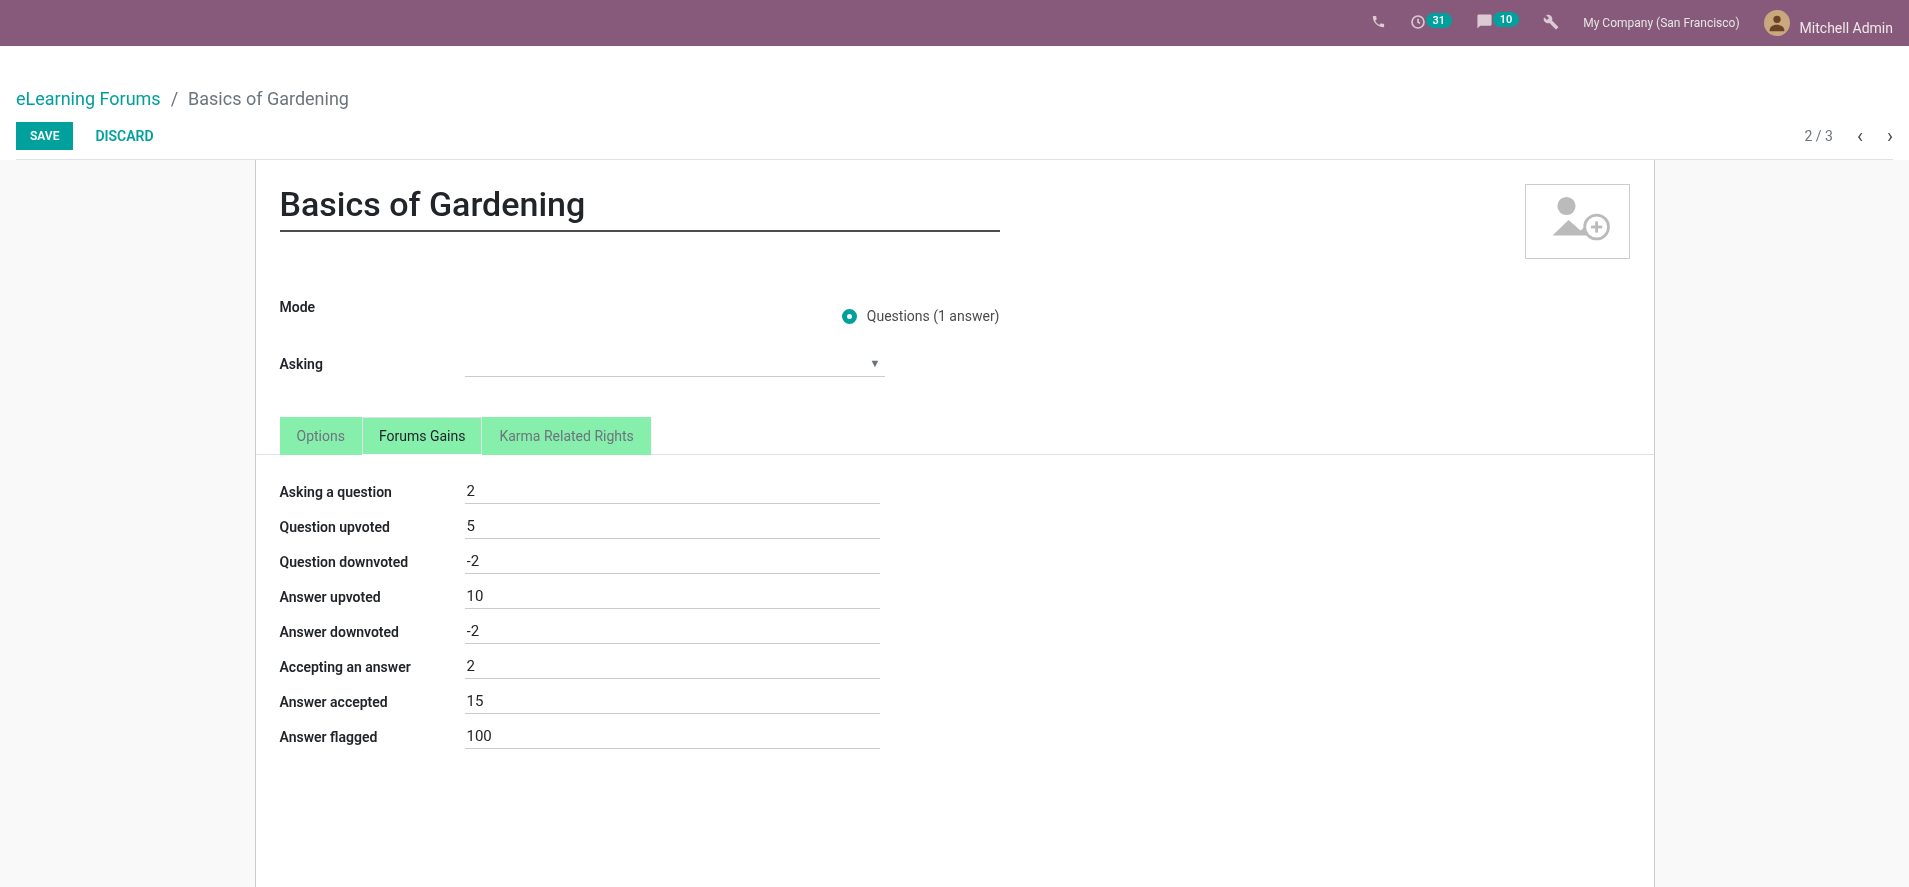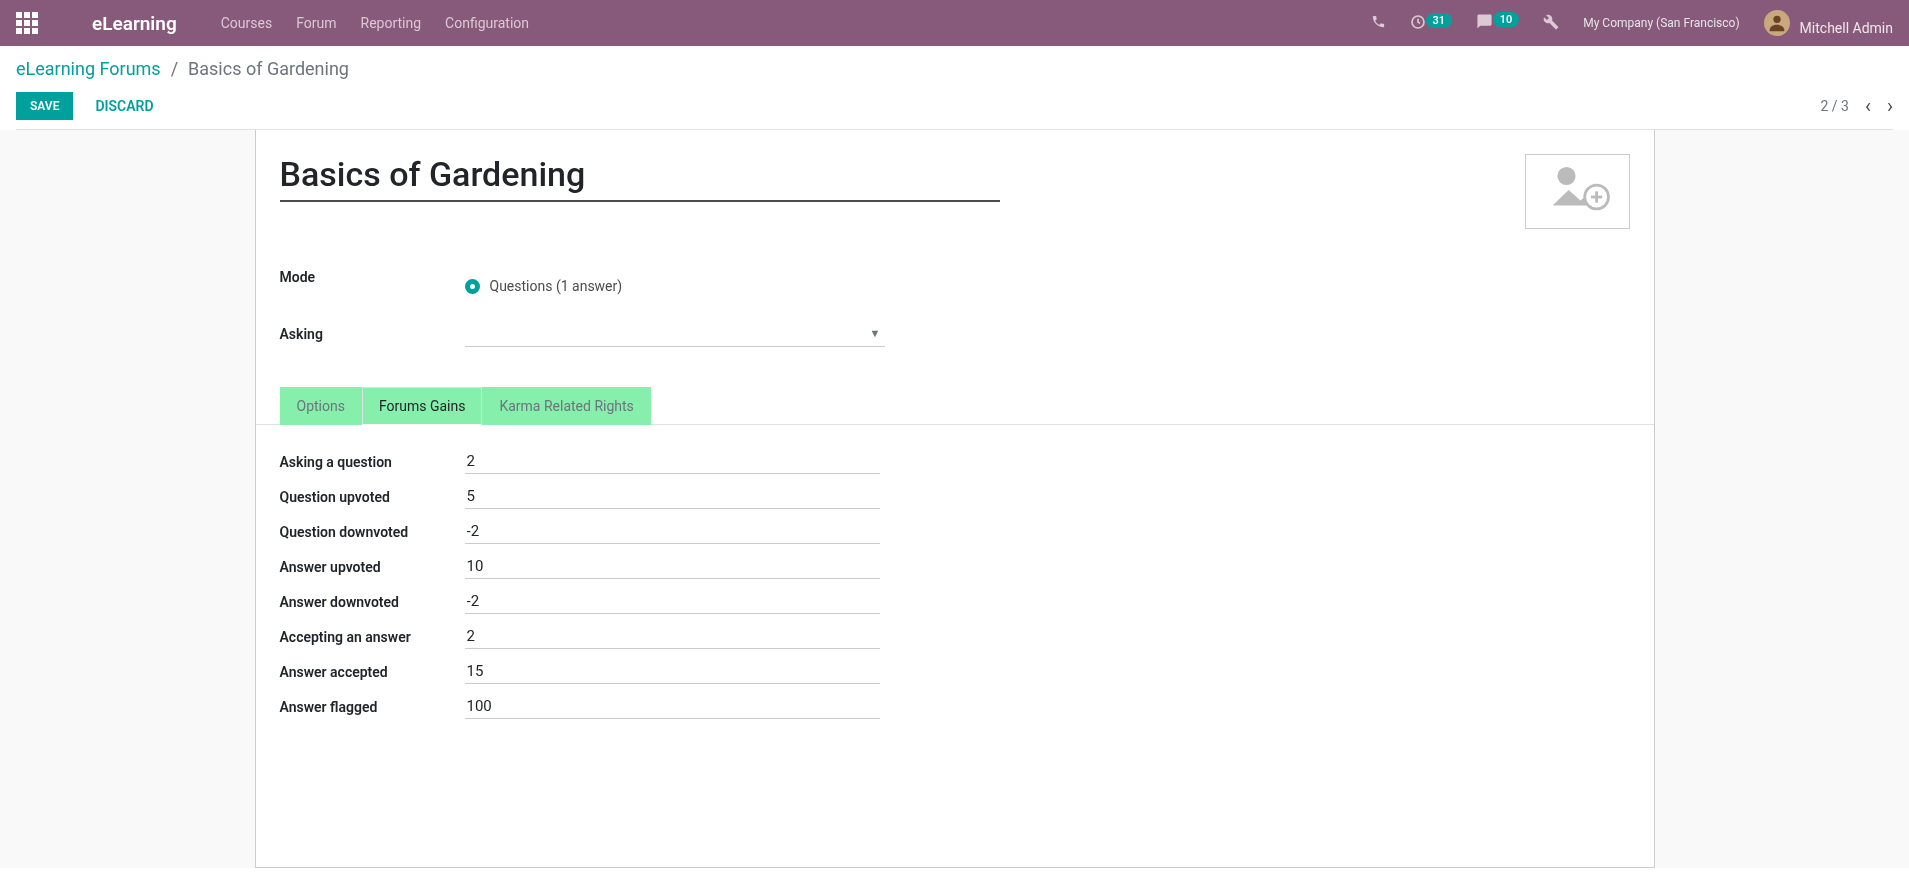--- a/index.html
+++ b/index.html
@@ -21,28 +21,28 @@
     .nav-menu { display: flex; gap: 24px; }
     .nav-menu a { color: #dbc9d4; font-size: 14px; text-decoration: none; cursor: pointer; }
     .navbar-right { margin-left: auto; display: flex; align-items: center; gap: 24px; }
     .nav-icon { color: #dbc9d4; position: relative; }
     .badge-pill { background: #00a09d; color: #fff; border-radius: 10px; font-size: 11px; padding: 1px 7px; font-weight: 600; margin-left: -4px; vertical-align: top; }
     .company-name { color: #e5e5e5; font-size: 12px; }
     .user-block { display: flex; align-items: flex-end; gap: 10px; color: #f0e6ec; }
     .avatar { width: 26px; height: 26px; border-radius: 50%; background: #c9a87d; display: flex; align-items: center; justify-content: center; font-size: 14px; }
 
     
-    .control-bar { padding: 12px 16px 0 16px; }
+    .control-bar { padding: 12px 16px 0 16px; margin-top: 30px; }
     .breadcrumb { font-size: 18px; display: flex; gap: 10px; align-items: center; color: #6c757d; margin-bottom: 12px; }
     .breadcrumb a { color: #00a09d; text-decoration: none; cursor: pointer; }
     .breadcrumb .sep { color: #6c757d; }
     .action-row { display: flex; align-items: center; }
     .btn-save { background: #00a09d; color: #fff; border: none; padding: 7px 14px; font-size: 12px; font-weight: 600; cursor: pointer; }
     .btn-discard { color: #00a09d; background: transparent; border: none; padding: 7px 14px; font-size: 14px; font-weight: 600; cursor: pointer; margin-left: 8px; }
-    .pager { margin-left: auto; display: flex; align-items: center; gap: 16px; color: #6c757d; font-size: 14px; }
+    .pager { margin-left: auto; display: flex; align-items: center; gap: 24px; color: #6c757d; font-size: 14px; }
     .pager-arrow { color: #4c4c4c; font-size: 20px; cursor: pointer; user-select: none; }
     .control-divider { border: none; border-bottom: 1px solid #dee2e6; margin-top: 8px; }
 
     
     .form-area { background: #f9f9f9; padding: 0 0 0 0; display: flex; justify-content: center; height: calc(887px - 46px - 103px); overflow-y: scroll; }
     .sheet { background: #fff; width: 1400px; border: 1px solid #ccc; border-top: none; padding: 24px 24px 24px 24px; position: relative; }
     .title-row { display: flex; align-items: flex-start; gap: 20px; }
     .title-input { font-size: 34px; font-weight: 500; border: none; border-bottom: 2px solid #4c4c4c; width: 720px; padding-bottom: 6px; outline: none; color: #212529; }
     .image-box { margin-left: auto; width: 105px; height: 75px; border: 1px solid #ccc; display: flex; align-items: center; justify-content: center; color: #aaa; }
     .image-placeholder svg { width: 70px; height: 60px; fill: #bbb; }
@@ -70,40 +70,20 @@
     
     .form-area::-webkit-scrollbar { width: 17px; }
     .form-area::-webkit-scrollbar-track { background: #f1f1f1; }
     .form-area::-webkit-scrollbar-thumb { background: #c1c1c1; }
     .form-area::-webkit-scrollbar-button { background: #f1f1f1; height: 17px; }
   </style>
 </head>
 <body>
 
 <div class="navbar">
-  <div class="navbar-left">
-    <div class="apps-icon">
-      <span></span>
-        <span></span>
-        <span></span>
-        <span></span>
-        <span></span>
-        <span></span>
-        <span></span>
-        <span></span>
-        <span></span>
-    </div>
-    <div class="brand">eLearning</div>
-    <div class="nav-menu">
-      <a>Courses</a>
-      <a>Forum</a>
-      <a>Reporting</a>
-      <a>Configuration</a>
-    </div>
-  </div>
   <div class="navbar-right">
     <span class="nav-icon">
       <svg width="15" height="15" viewBox="0 0 24 24" fill="#dbc9d4">
           <path d="M6.6 10.8c1.4 2.8 3.8 5.2 6.6 6.6l2.2-2.2c.3-.3.7-.4 1-.2 1.1.4 2.4.6 3.6.6.6 0 1 .4 1 1V20c0 .6-.4 1-1 1C10.6 21 3 13.4 3 4c0-.6.4-1 1-1h3.5c.6 0 1 .4 1 1 0 1.2.2 2.5.6 3.6.1.3 0 .7-.2 1l-2.3 2.2z"></path>
         </svg>
     </span>
     <span class="nav-icon">
       <svg width="16" height="16" viewBox="0 0 24 24" fill="none" stroke="#dbc9d4" stroke-width="2.5">
           <circle cx="12" cy="12" r="9"></circle>
           <path d="M12 7v5l3 2"></path>
@@ -164,21 +144,21 @@
               <circle cx="78" cy="50" r="17" fill="#fff" stroke="#bbb" stroke-width="4"></circle>
               <line x1="78" y1="42" x2="78" y2="58" stroke="#bbb" stroke-width="4"></line>
               <line x1="70" y1="50" x2="86" y2="50" stroke="#bbb" stroke-width="4"></line>
             </svg>
         </span>
       </div>
     </div>
 
     <div class="form-grid">
       <div class="label">Mode</div>
-      <div class="radio-group" style="grid-row: span 2;">
+      <div class="radio-group" style="grid-row: span 2; align-items: flex-end;">
         <div class="radio-item">
           <span class="radio-circle selected"></span>
           <span>Questions (1 answer)</span>
         </div>
       </div>
       <div></div>
       <div class="label">Asking</div>
       <div class="dropdown">
         <span>▼</span>
       </div>

